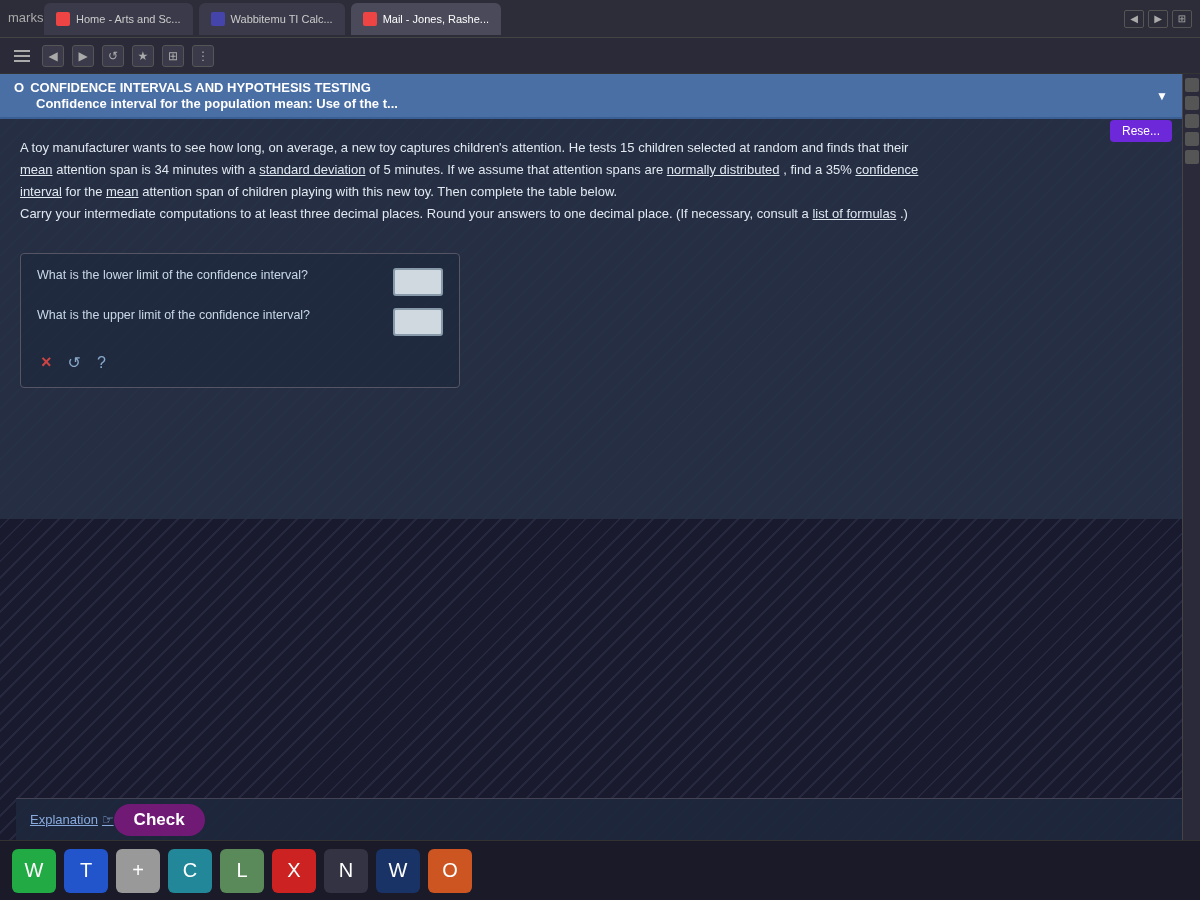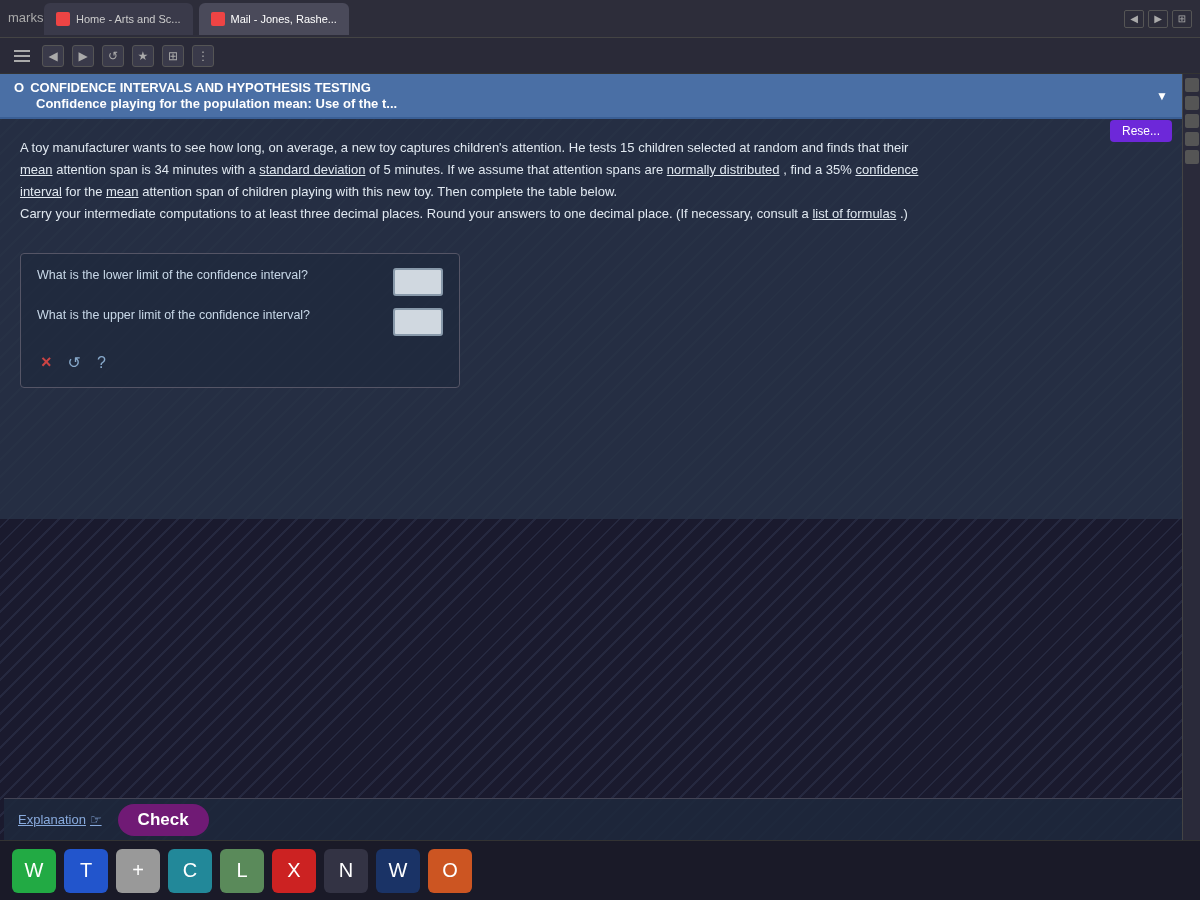--- a/index.html
+++ b/index.html
@@ -302,28 +302,27 @@
     .taskbar-btn.orange { background: #cc5522; color: #fff; }
     .taskbar-btn.red { background: #cc2222; color: #fff; }
     .taskbar-btn.teal { background: #228899; color: #fff; }
     .taskbar-btn.dark { background: #333344; color: #fff; }
     .taskbar-btn.navy { background: #1a3366; color: #fff; }
 
     
     .bottom-bar {
       position: absolute;
       bottom: 60px;
-      left: 4px;
+      left: 16px;
       right: 18px;
       height: 42px;
       background: rgba(30, 40, 60, 0.9);
       display: flex;
       align-items: center;
       padding: 0 14px;
-      gap: 16px;
       z-index: 10;
       border-top: 1px solid #445;
     }
 
     .explanation-link {
       color: #88aadd;
       font-size: 13px;
       text-decoration: underline;
       cursor: pointer;
       display: flex;
@@ -396,20 +395,24 @@
 <div class="marks-label">marks</div>
 
 <div class="browser-bar">
   <div style="width:30px"></div>
 
   <div class="browser-tab">
     <div class="tab-icon" style="background:#e44;"></div>
     <span>Home - Arts and Sc...</span>
   </div>
 
+  <div class="browser-tab">
+    <div class="tab-icon" style="background:#44a;"></div>
+    <span>Wabbitemu TI Calc...</span>
+  </div>
 
   <div class="browser-tab active">
     <div class="tab-icon" style="background:#e44;"></div>
     <span>Mail - Jones, Rashe...</span>
   </div>
   <div style="flex:1"></div>
 
   <div class="tab-nav">
     <button class="tab-nav-btn">◀</button>
     <button class="tab-nav-btn">▶</button>
@@ -436,21 +439,21 @@
 </div>
 
 <div class="main-content">
 
   <div class="section-header">
     <div style="display:flex;flex-direction:column;gap:1px;">
       <div style="display:flex;align-items:center;gap:6px;">
         <span style="font-weight:bold;font-size:13px;">O</span>
         <span class="section-header-title">CONFIDENCE INTERVALS AND HYPOTHESIS TESTING</span>
       </div>
-      <div style="font-size:13px;font-weight:bold;padding-left:22px;">Confidence playing for the population mean: Use of the t...</div>
+      <div style="font-size:13px;font-weight:bold;padding-left:22px;">Confidence interval for the population mean: Use of the t...</div>
     </div>
 
     <div style="margin-left:auto;">▼</div>
   </div>
 
   <div class="content-panel">
 
     
     <div class="problem-text">
       <p>A toy manufacturer wants to see how long, on average, a new toy captures children's attention. He tests 15 children selected at random and finds that their</p>

